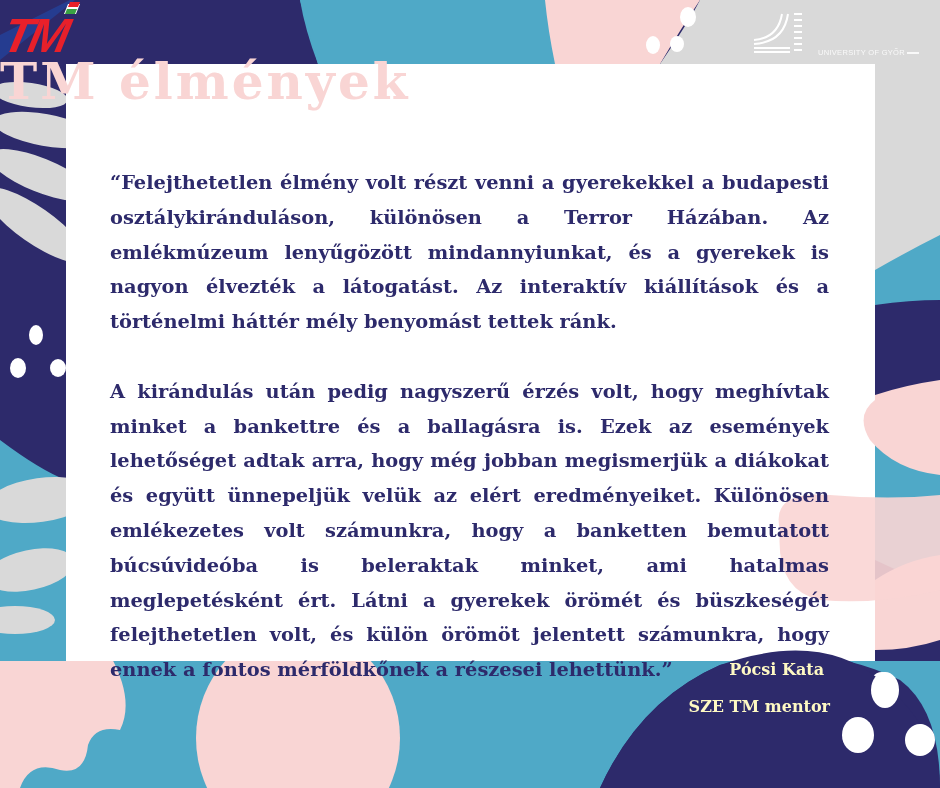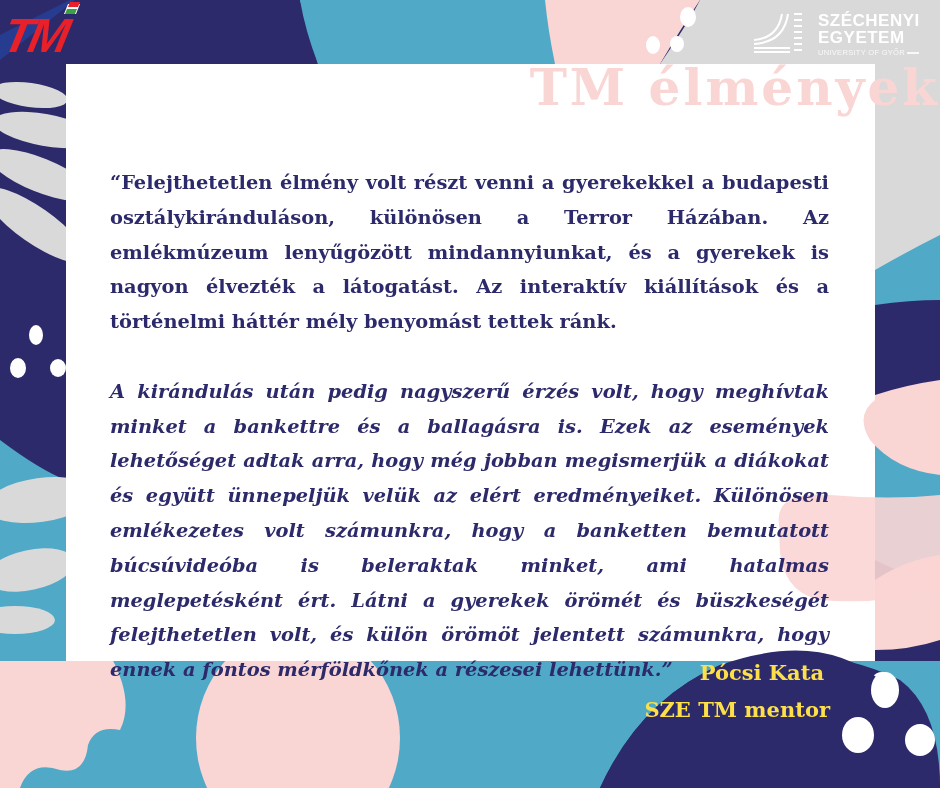--- a/index.html
+++ b/index.html
@@ -1,24 +1,24 @@
 <!DOCTYPE html>
 <html><head>
 <meta charset="utf-8">
 <style>
   html, body { margin:0; padding:0; }
   body { width:940px; height:788px; overflow:hidden; position:relative; background:#2d2a6b; font-family:"DejaVu Serif", serif; }
   .bg { position:absolute; left:0; top:0; width:940px; height:788px; }
   .shape { position:absolute; }
   .panel { position:absolute; left:66px; top:64px; width:809px; height:597px; background:#ffffff; }
-  .title { position:absolute; left:0; top:58px; width:940px; text-align:right; font-family:"DejaVu Serif", serif; font-weight:bold; font-size:50px; letter-spacing:3px; color:#f9d5d4; line-height:60px; }
+  .title { position:absolute; left:0; top:52px; width:940px; text-align:left; font-family:"DejaVu Serif", serif; font-weight:bold; font-size:50px; letter-spacing:3px; color:#f9d5d4; line-height:60px; }
   .body-text { position:absolute; left:110px; top:130px; width:719px; color:#2d2a6b; font-family:"DejaVu Serif", serif; font-weight:bold; font-size:19.4px; line-height:34.8px; text-align:justify;margin-top:36px; }
   .body-text p { margin:0; text-align-last:left; }
-  .body-text p + p { margin-top:34.8px;font-style:italic; }
-  .sig { position:absolute; right:110px; color:#fde047; font-family:"DejaVu Serif", serif; font-weight:bold; font-size:21px; text-align:left; white-space:nowrap; }
+  .body-text p + p { margin-top:34.8px; }
+  .sig { position:absolute; right:110px; color:#fef9c3; font-family:"DejaVu Serif", serif; font-weight:bold; font-size:16px; text-align:left; white-space:nowrap; }
   .logo-left { position:absolute; left:0; top:0; width:220px; height:80px; }
   .tm-mark { position:absolute; left:4px; top:8px; font-family:"Liberation Sans", sans-serif; font-weight:bold; font-style:italic; font-size:48px; color:#e8202a; letter-spacing:-4px; transform:skewX(-12deg); line-height:56px; }
   .tm-org { position:absolute; left:93px; top:19px; color:#ffffff; font-family:"Liberation Sans", sans-serif; font-weight:bold; font-size:14px; line-height:16px; }
   .logo-right { position:absolute; left:750px; top:10px; width:190px; height:50px; }
   .sz-name { position:absolute; left:68px; top:2px; color:#ffffff; font-family:"Liberation Sans", sans-serif; font-weight:bold; font-size:17px; line-height:17px; letter-spacing:0.5px; }
   .sz-sub { position:absolute; left:68px; top:38px; color:#ffffff; opacity:.85; font-family:"Liberation Sans", sans-serif; font-size:7.5px; letter-spacing:0.3px; white-space:nowrap; }
 </style>
 </head>
 <body>
 
@@ -104,24 +104,20 @@
     <line x1="4" y1="38" x2="40" y2="38" stroke="#fff" stroke-width="2"></line>
     <line x1="4" y1="42" x2="40" y2="42" stroke="#fff" stroke-width="2"></line>
     <line x1="44" y1="4" x2="52" y2="4" stroke="#fff" stroke-width="2"></line>
     <line x1="44" y1="10" x2="52" y2="10" stroke="#fff" stroke-width="2"></line>
     <line x1="44" y1="16" x2="52" y2="16" stroke="#fff" stroke-width="2"></line>
     <line x1="44" y1="22" x2="52" y2="22" stroke="#fff" stroke-width="2"></line>
     <line x1="44" y1="28" x2="52" y2="28" stroke="#fff" stroke-width="2"></line>
     <line x1="44" y1="34" x2="52" y2="34" stroke="#fff" stroke-width="2"></line>
     <line x1="44" y1="40" x2="52" y2="40" stroke="#fff" stroke-width="2"></line>
   </svg>
-  <div class="sz-name">
-    <div>SZÉCHENYI</div>
-    <div>EGYETEM</div>
-  </div>
   <div class="sz-sub"><span>UNIVERSITY OF GYŐR</span> <span style="display:inline-block;width:12px;height:2px;background:#fff;vertical-align:middle;"></span></div>
 </div>
 
 <div class="title">TM élmények</div>
 
 <div class="body-text">
   <p>“Felejthetetlen élmény volt részt venni a gyerekekkel a budapesti osztálykiránduláson, különösen a Terror Házában. Az emlékmúzeum lenyűgözött mindannyiunkat, és a gyerekek is nagyon élvezték a látogatást. Az interaktív kiállítások és a történelmi háttér mély benyomást tettek ránk.</p>
   <p>A kirándulás után pedig nagyszerű érzés volt, hogy meghívtak minket a bankettre és a ballagásra is. Ezek az események lehetőséget adtak arra, hogy még jobban megismerjük a diákokat és együtt ünnepeljük velük az elért eredményeiket. Különösen emlékezetes volt számunkra, hogy a banketten bemutatott búcsúvideóba is beleraktak minket, ami hatalmas meglepetésként ért. Látni a gyerekek örömét és büszkeségét felejthetetlen volt, és külön örömöt jelentett számunkra, hogy ennek a fontos mérföldkőnek a részesei lehettünk.”</p>
 </div>
 

